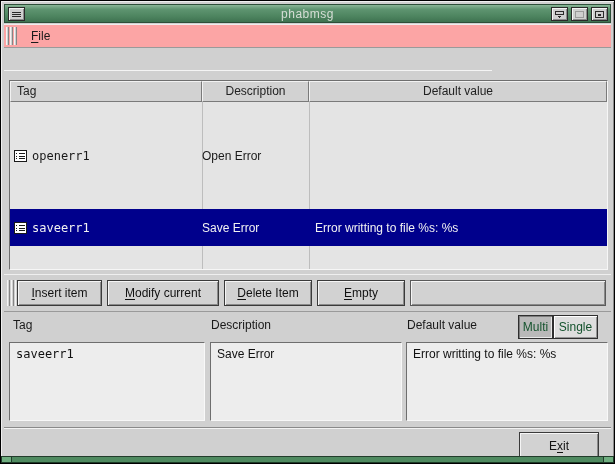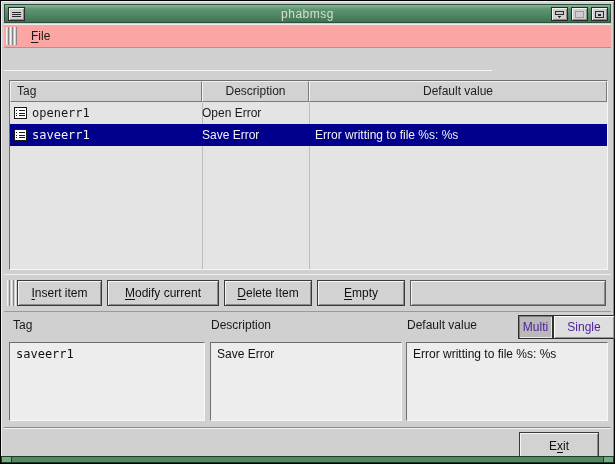--- a/index.html
+++ b/index.html
@@ -86,22 +86,23 @@
   }
   .th-tag { width: 192px; padding-left: 6px; }
   .th-desc { width: 107px; text-align: center; }
   .th-def { flex: 1; text-align: center; }
   .col-divider {
     position: absolute; top: 21px; bottom: 0; width: 1px;
     background: #bdbdbd; z-index: 0;
   }
   .trow {
     position: relative; z-index: 1;
-    display: flex; height: 22px; align-items: center;
+    display: flex; height: 37px; align-items: center;
     font-size: 12px;
+    margin-top: 35px;
   }
   .trow.selected { background: #00008c; color: #f2f2f2; }
   .cell-tag { width: 192px; display: flex; align-items: center; }
   .cell-tag .row-icon { margin: 0 5px 0 4px; flex: none; display: flex; }
   .cell-tag .tag-text { font-family: "DejaVu Sans Mono", monospace; font-size: 12px; }
   .cell-desc { width: 107px; }
   .cell-def { flex: 1; padding-left: 6px; }
 
   
   .toolbar-band {
@@ -129,29 +130,29 @@
     background: #d2d2d2;
     border: 1px solid #5a5a5a;
     box-shadow: inset 1px 1px 0 #f5f5f5, inset -1px -1px 0 #8a8a8a;
   }
 
   
   .fld-label { position: absolute; top: 317px; font-size: 12px; color: #1a1a1a; }
   .lbl-tag { left: 12px; } .lbl-desc { left: 210px; } .lbl-def { left: 406px; }
   .mode-group { position: absolute; left: 517px; top: 314px; height: 24px; display: flex; }
   .mode-btn {
-    border: 1px solid #2f2f2f; font-size: 12px; color: #4c1d95;
+    border: 1px solid #2f2f2f; font-size: 12px; color: #14532d;
     display: flex; align-items: center; justify-content: center;
   }
   .mode-multi {
     width: 35px; background: #b9b9b9;
     box-shadow: inset 1px 1px 0 #7d7d7d, inset -1px -1px 0 #e8e8e8;
   }
   .mode-single {
-    width: 62px; background: #dedede;
+    width: 45px; background: #dedede;
     box-shadow: inset 1px 1px 0 #ffffff, inset -1px -1px 0 #949494;
   }
   .field {
     position: absolute; top: 341px; height: 79px;
     background: #ededed;
     border: 1px solid;
     border-color: #6e6e6e #f8f8f8 #f8f8f8 #6e6e6e;
     padding: 4px 6px;
     font-size: 12px; color: #111;
     overflow: hidden;

